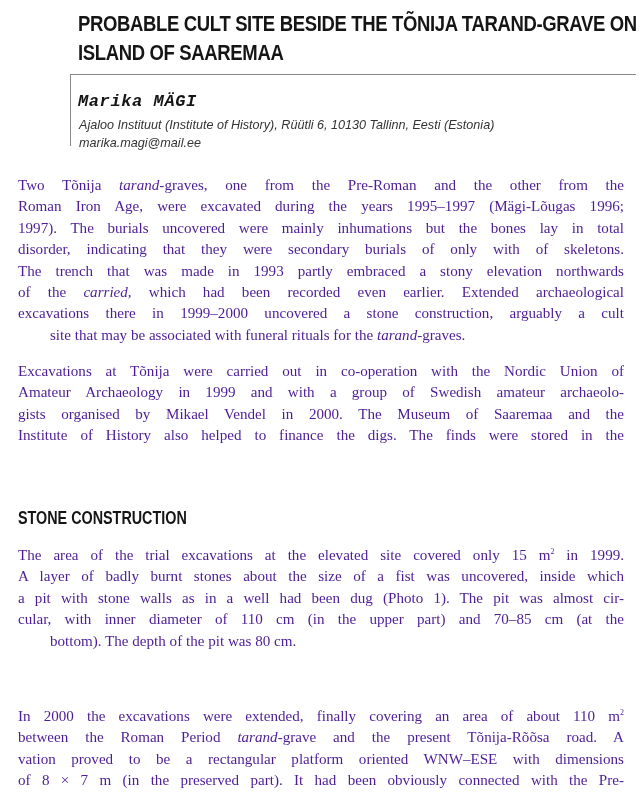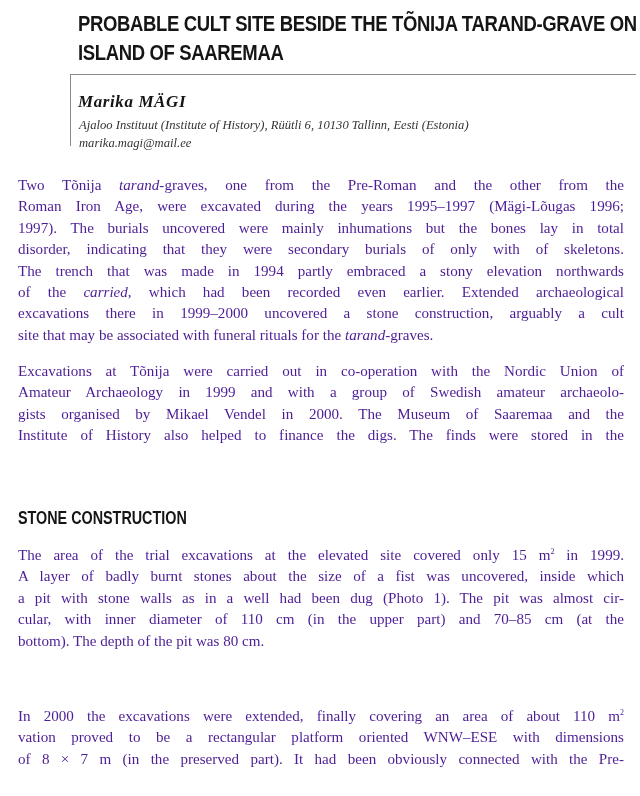--- a/index.html
+++ b/index.html
@@ -15,37 +15,37 @@
   .rule {
     position: absolute; left: 70px; top: 74px; width: 566px; height: 0;
     border-top: 1px solid #8a8a8a;
   }
   .left-rule {
     position: absolute; left: 70px; top: 74px; width: 0; height: 72px;
     border-left: 1px solid #8a8a8a;
   }
   .author {
     position: absolute; left: 78px; top: 92px;
-    font-family: Liberation Serif, serif; font-weight: bold; font-style: italic;
+    font-family: Liberation Mono, monospace; font-weight: bold; font-style: italic;
     font-size: 17px; letter-spacing: 0.6px; color: #151515;
   }
   .affil, .email {
     position: absolute; left: 79px;
-    font-family: Liberation Serif, serif; font-style: italic; font-size: 12.6px; color: #333;
+    font-family: Liberation Sans, sans-serif; font-style: italic; font-size: 12.6px; color: #333;
     white-space: nowrap;
   }
   .affil { top: 118px; }
   .email { top: 136px; }
   .para {
     position: absolute; left: 18px; width: 606px;
     font-family: "Liberation Serif", serif; font-size: 15.1px; line-height: 21.4px;
     color: #4c1d95;
   }
   .para .ln { display: block; text-align: justify; text-align-last: justify; white-space: nowrap; height: 21.4px; overflow: hidden; }
-  .para .ln.last { text-align-last: left; }
+  .para .ln.last { text-align-last: left; margin-left: 32px; }
   .para .ln .in { display: inline-block; width: 606px; text-align: justify; text-align-last: justify; white-space: normal; }
   .para .ln.last .in { text-align-last: left; }
   .p1 { top: 175px; }
   .p2 { top: 361px; }
   .p3 { top: 545px; }
   .p4 { top: 706px; }
   .section-heading {
     position: absolute; left: 18px; top: 508px;
     font-family: "Liberation Sans", sans-serif; font-weight: bold; font-size: 17.5px;
     transform: scaleX(0.82); transform-origin: left top; white-space: nowrap; color: #151515;
@@ -65,21 +65,21 @@
 
 <div class="author">Marika MÄGI</div>
 <div class="affil">Ajaloo Instituut (Institute of History), Rüütli 6, 10130 Tallinn, Eesti (Estonia)</div>
 <div class="email">marika.magi@mail.ee</div>
 
 <div class="para p1">
     <span class="ln"><span class="in">Two Tõnija <i>tarand</i>-graves, one from the Pre-Roman and the other from the</span></span>
     <span class="ln"><span class="in">Roman Iron Age, were excavated during the years 1995–1997 (Mägi-Lõugas 1996;</span></span>
     <span class="ln"><span class="in">1997). The burials uncovered were mainly inhumations but the bones lay in total</span></span>
     <span class="ln"><span class="in">disorder, indicating that they were secondary burials of only with of skeletons.</span></span>
-    <span class="ln"><span class="in">The trench that was made in 1994 partly embraced a stony elevation northwards</span></span>
+    <span class="ln"><span class="in">The trench that was made in 1993 partly embraced a stony elevation northwards</span></span>
     <span class="ln"><span class="in">of the <i>carried</i>, which had been recorded even earlier. Extended archaeological</span></span>
     <span class="ln"><span class="in">excavations there in 1999–2000 uncovered a stone construction, arguably a cult</span></span>
     <span class="ln last"><span class="in">site that may be associated with funeral rituals for the <i>tarand</i>-graves.</span></span>
   </div>
 <div class="para p2">
     <span class="ln"><span class="in">Excavations at Tõnija were carried out in co-operation with the Nordic Union of</span></span>
     <span class="ln"><span class="in">Amateur Archaeology in 1999 and with a group of Swedish amateur archaeolo-</span></span>
     <span class="ln"><span class="in">gists organised by Mikael Vendel in 2000. The Museum of Saaremaa and the</span></span>
     <span class="ln"><span class="in">Institute of History also helped to finance the digs. The finds were stored in the</span></span>
   </div>
@@ -88,15 +88,16 @@
 
 <div class="para p3">
     <span class="ln"><span class="in">The area of the trial excavations at the elevated site covered only 15 m<sup>2</sup> in 1999.</span></span>
     <span class="ln"><span class="in">A layer of badly burnt stones about the size of a fist was uncovered, inside which</span></span>
     <span class="ln"><span class="in">a pit with stone walls as in a well had been dug (Photo 1). The pit was almost cir-</span></span>
     <span class="ln"><span class="in">cular, with inner diameter of 110 cm (in the upper part) and 70–85 cm (at the</span></span>
     <span class="ln last"><span class="in">bottom). The depth of the pit was 80 cm.</span></span>
   </div>
 <div class="para p4">
     <span class="ln"><span class="in">In 2000 the excavations were extended, finally covering an area of about 110 m<sup>2</sup></span></span>
+    <span class="ln"><span class="in">between the Roman Period <i>tarand</i>-grave and the present Tõnija-Rõõsa road. A</span></span>
     <span class="ln"><span class="in">vation proved to be a rectangular platform oriented WNW–ESE with dimensions</span></span>
     <span class="ln"><span class="in">of 8 × 7 m (in the preserved part). It had been obviously connected with the Pre-</span></span>
   </div>
 
 </body></html>

